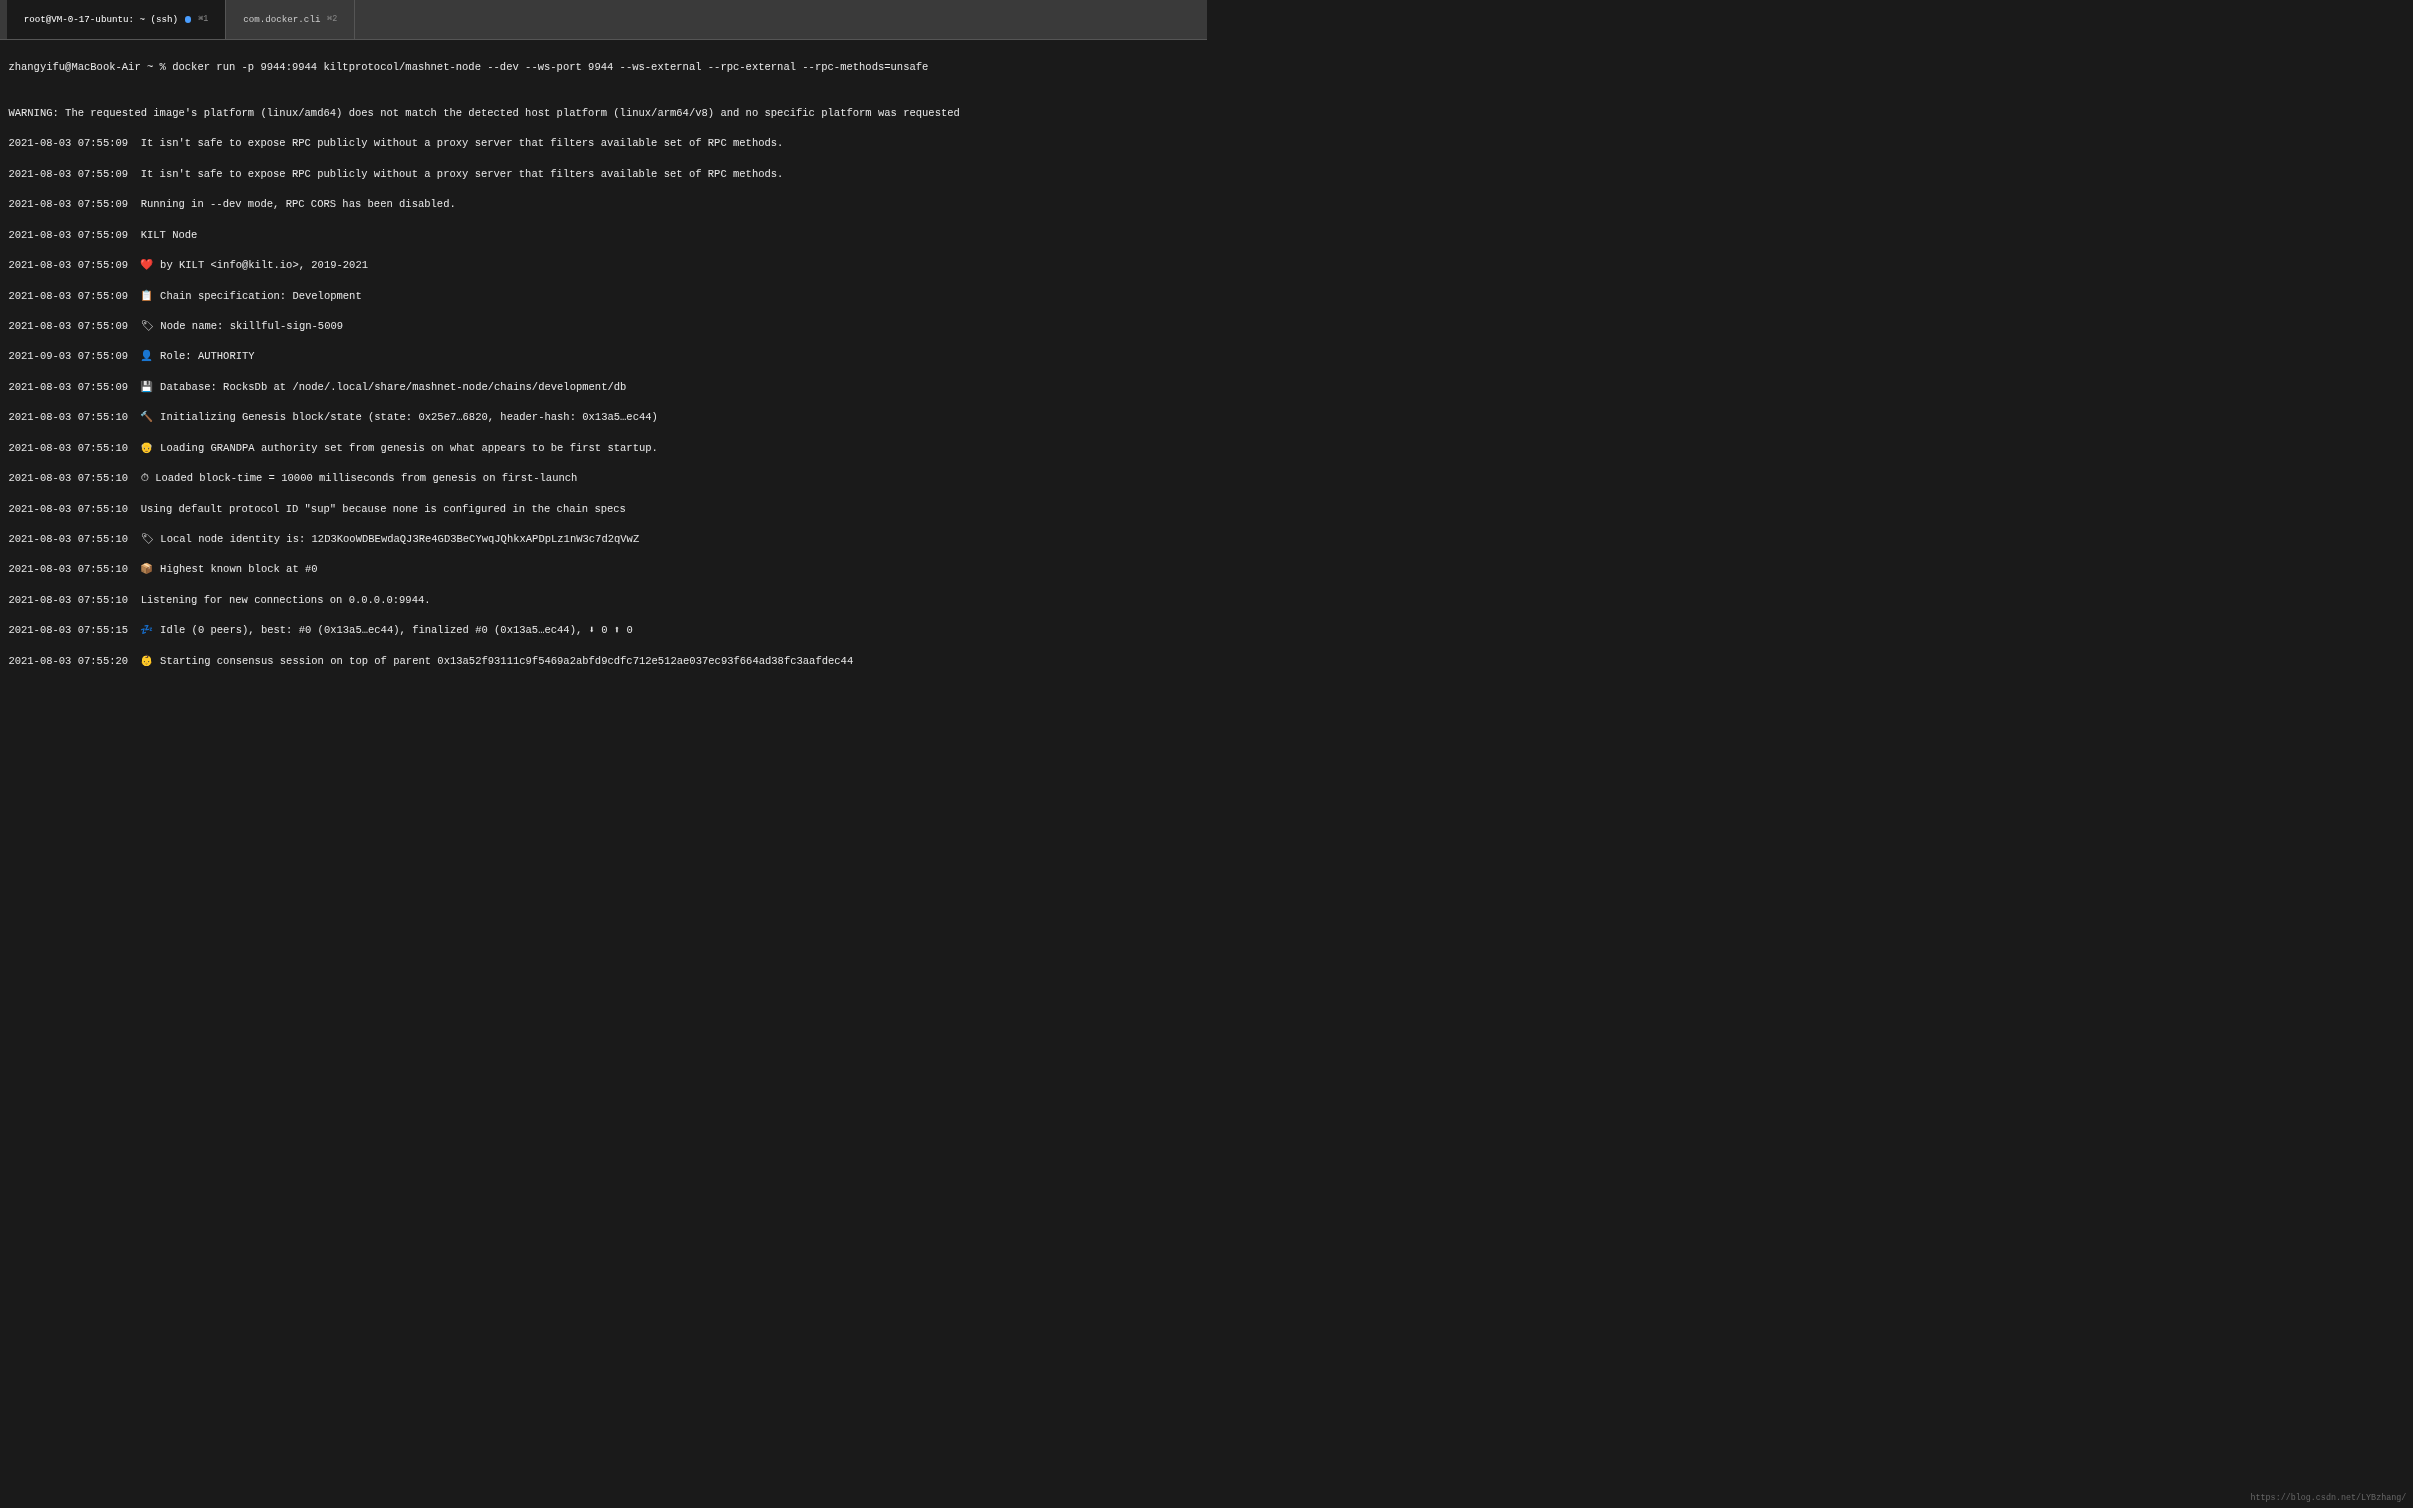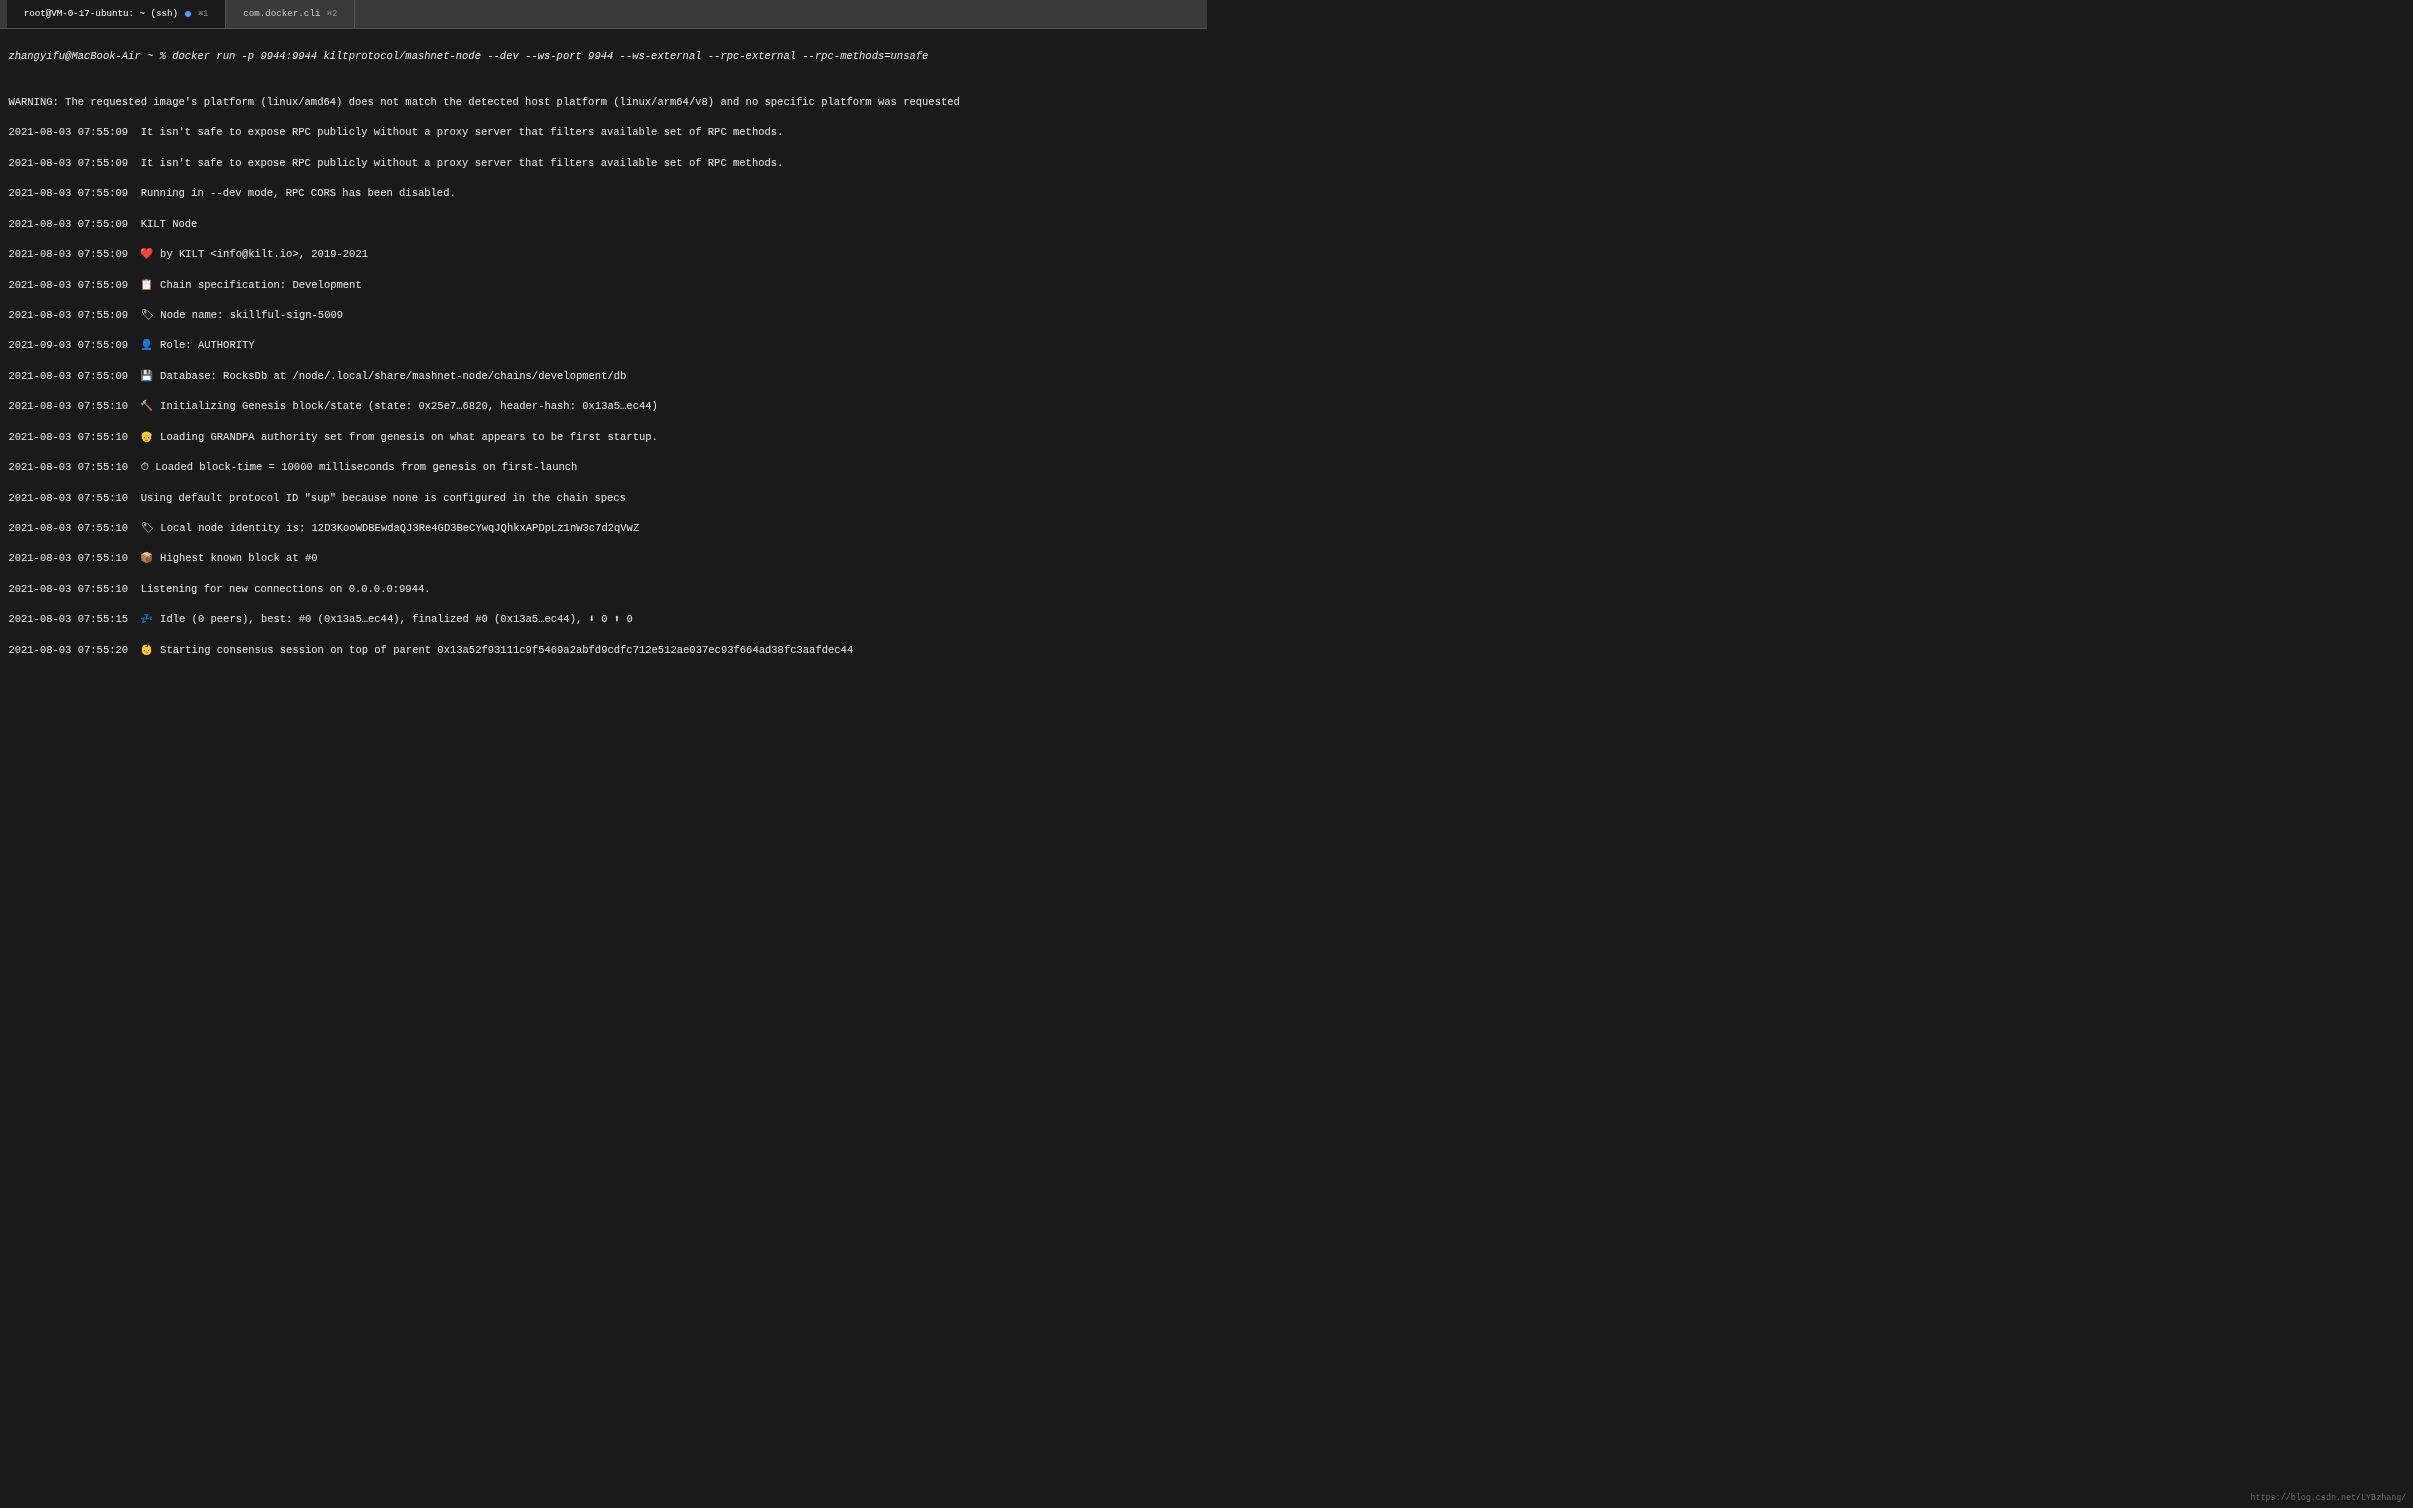--- a/index.html
+++ b/index.html
@@ -10,21 +10,21 @@
       font-size: 10.5px;
       line-height: 1.45;
       overflow: hidden;
       width: 1207px;
       height: 754px;
     }
     .title-bar {
       display: flex;
       align-items: center;
       background: #3a3a3a;
-      height: 29px;
+      height: 40px;
       padding: 0 6.7px;
       border-bottom: 0.8px solid #555;
       position: relative;
     }
     .tab {
       display: flex;
       align-items: center;
       height: 100%;
       padding: 0 17px;
       font-size: 9.2px;
@@ -51,21 +51,20 @@
       word-break: break-all;
       font-size: 10.5px;
       line-height: 1.45;
     }
     .line {
       display: block;
       color: #e8e8e8;
     }
     .line.prompt {
       color: #e8e8e8;
-      font-style: italic;
     }
     .watermark {
       position: fixed;
       bottom: 3.4px;
       right: 6.7px;
       font-size: 8.4px;
       color: #666;
       margin-top: 8px;
     }
   </style>

